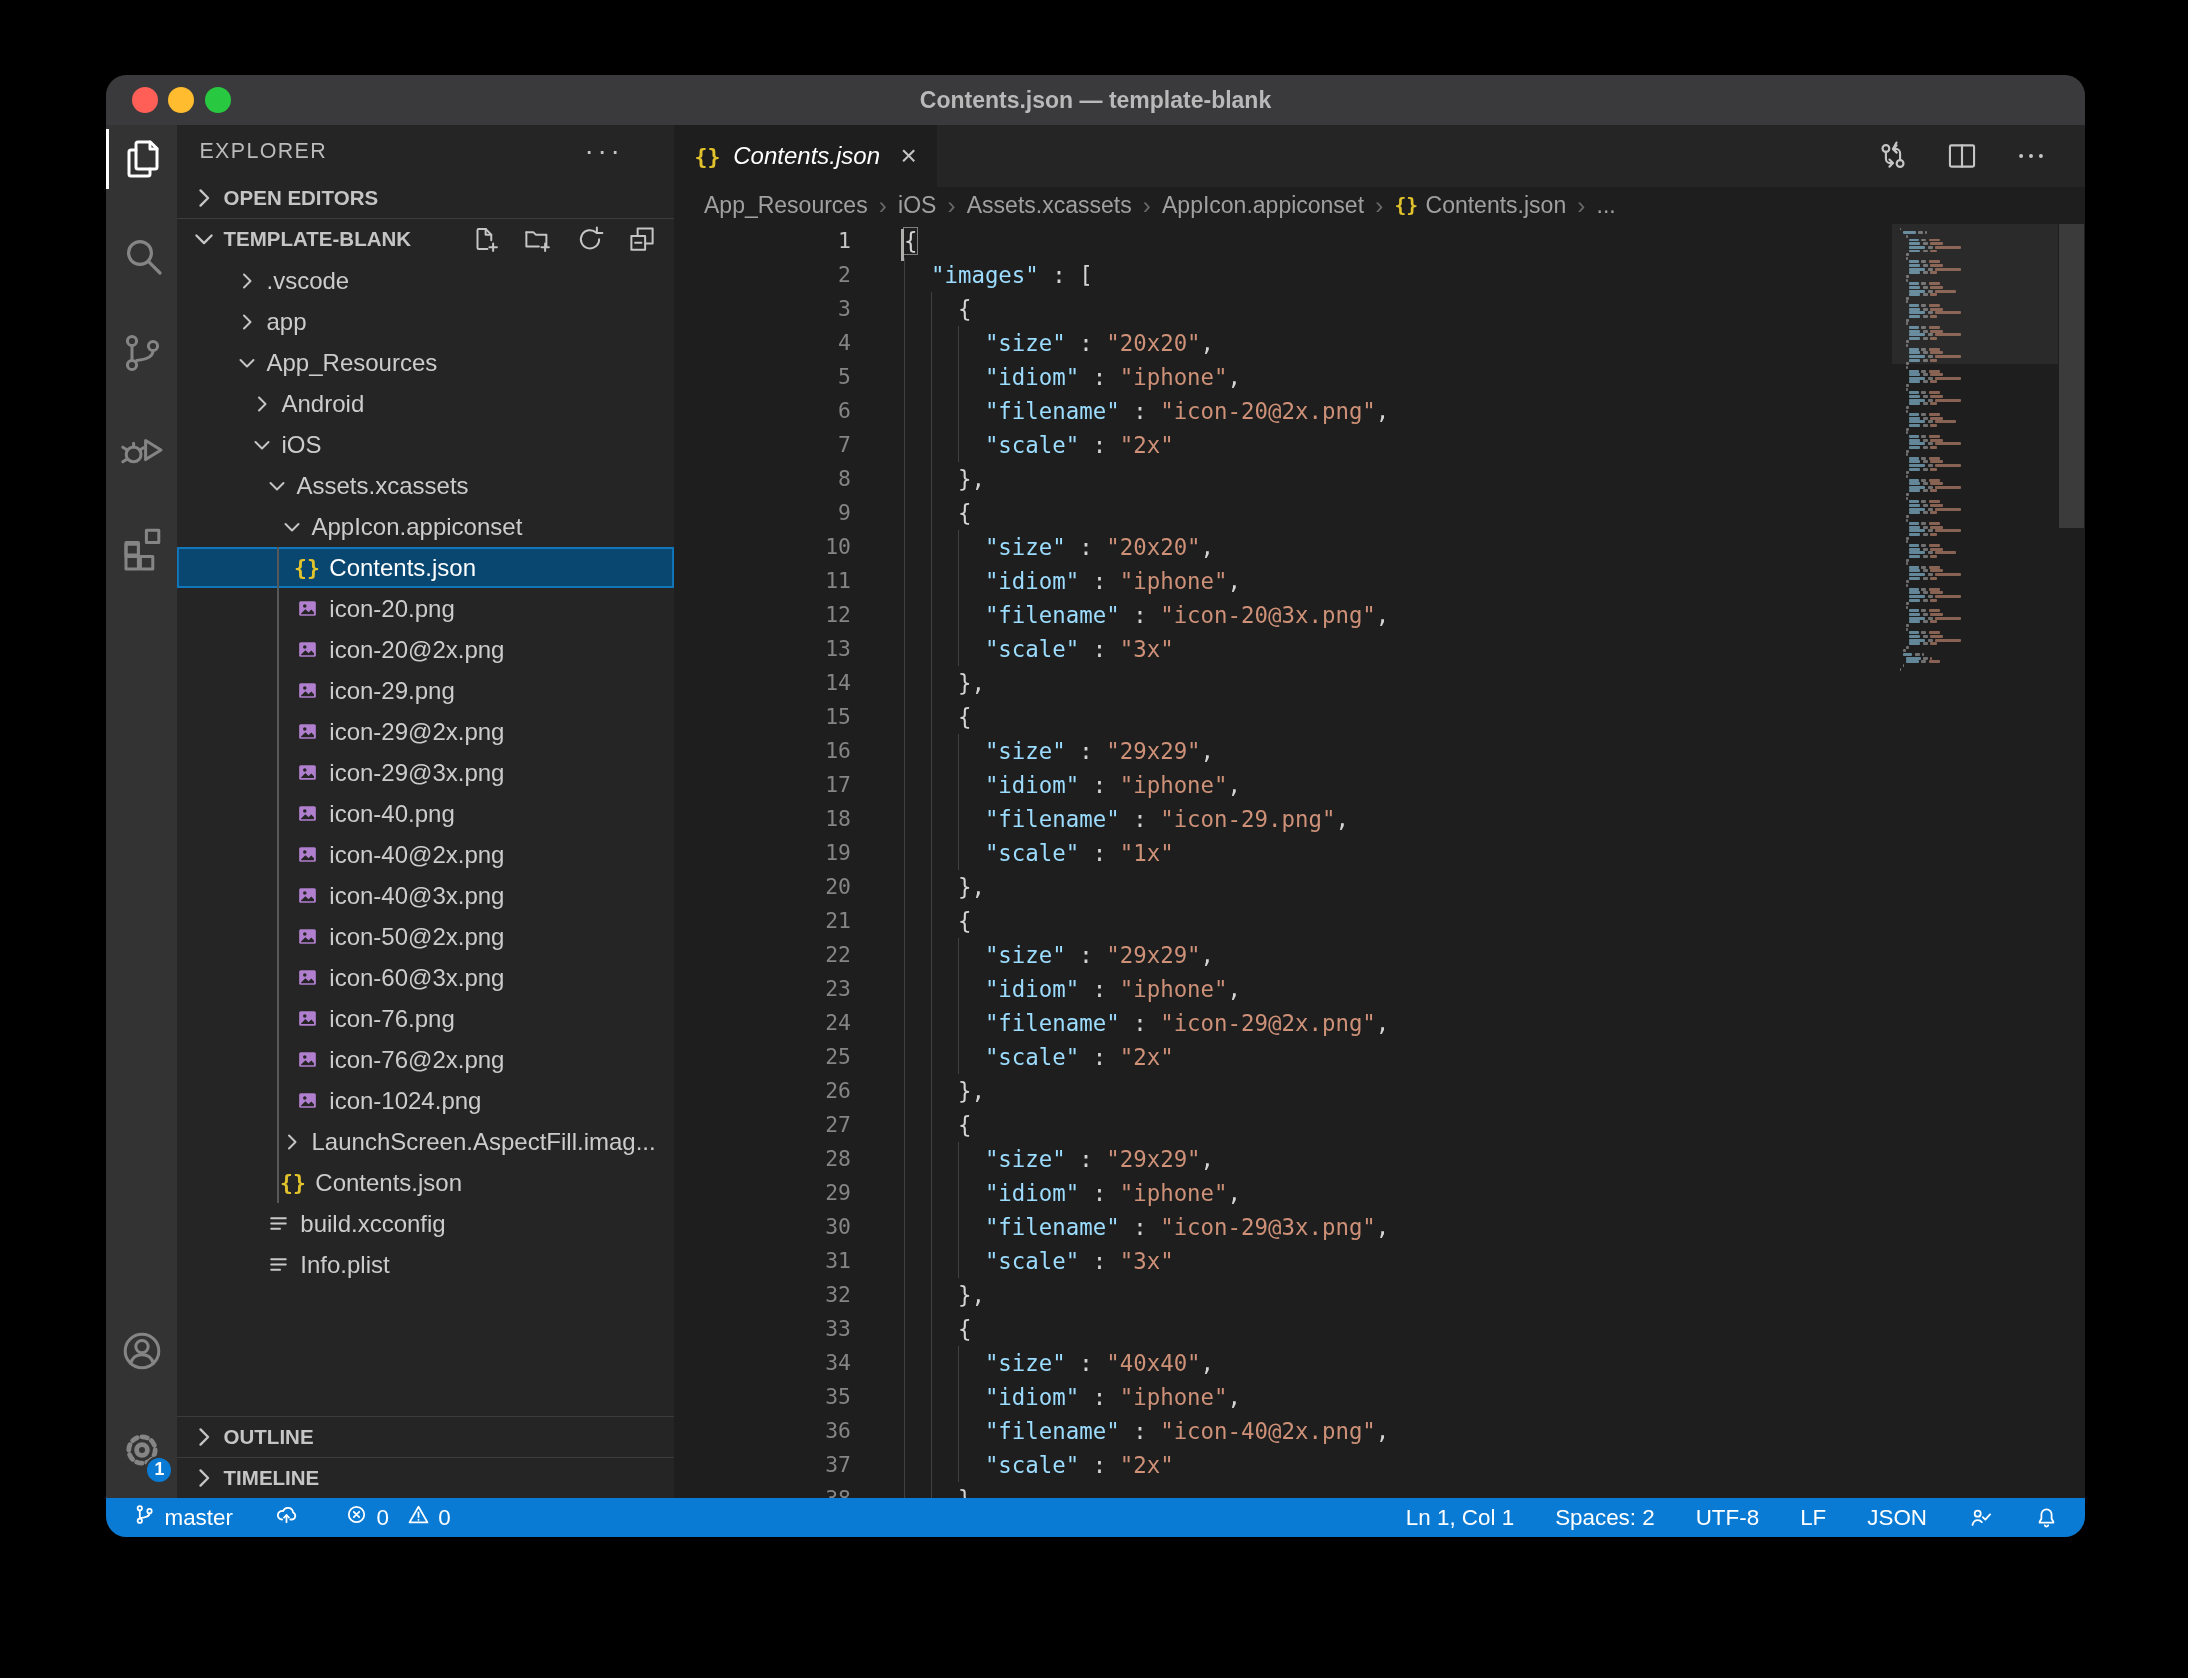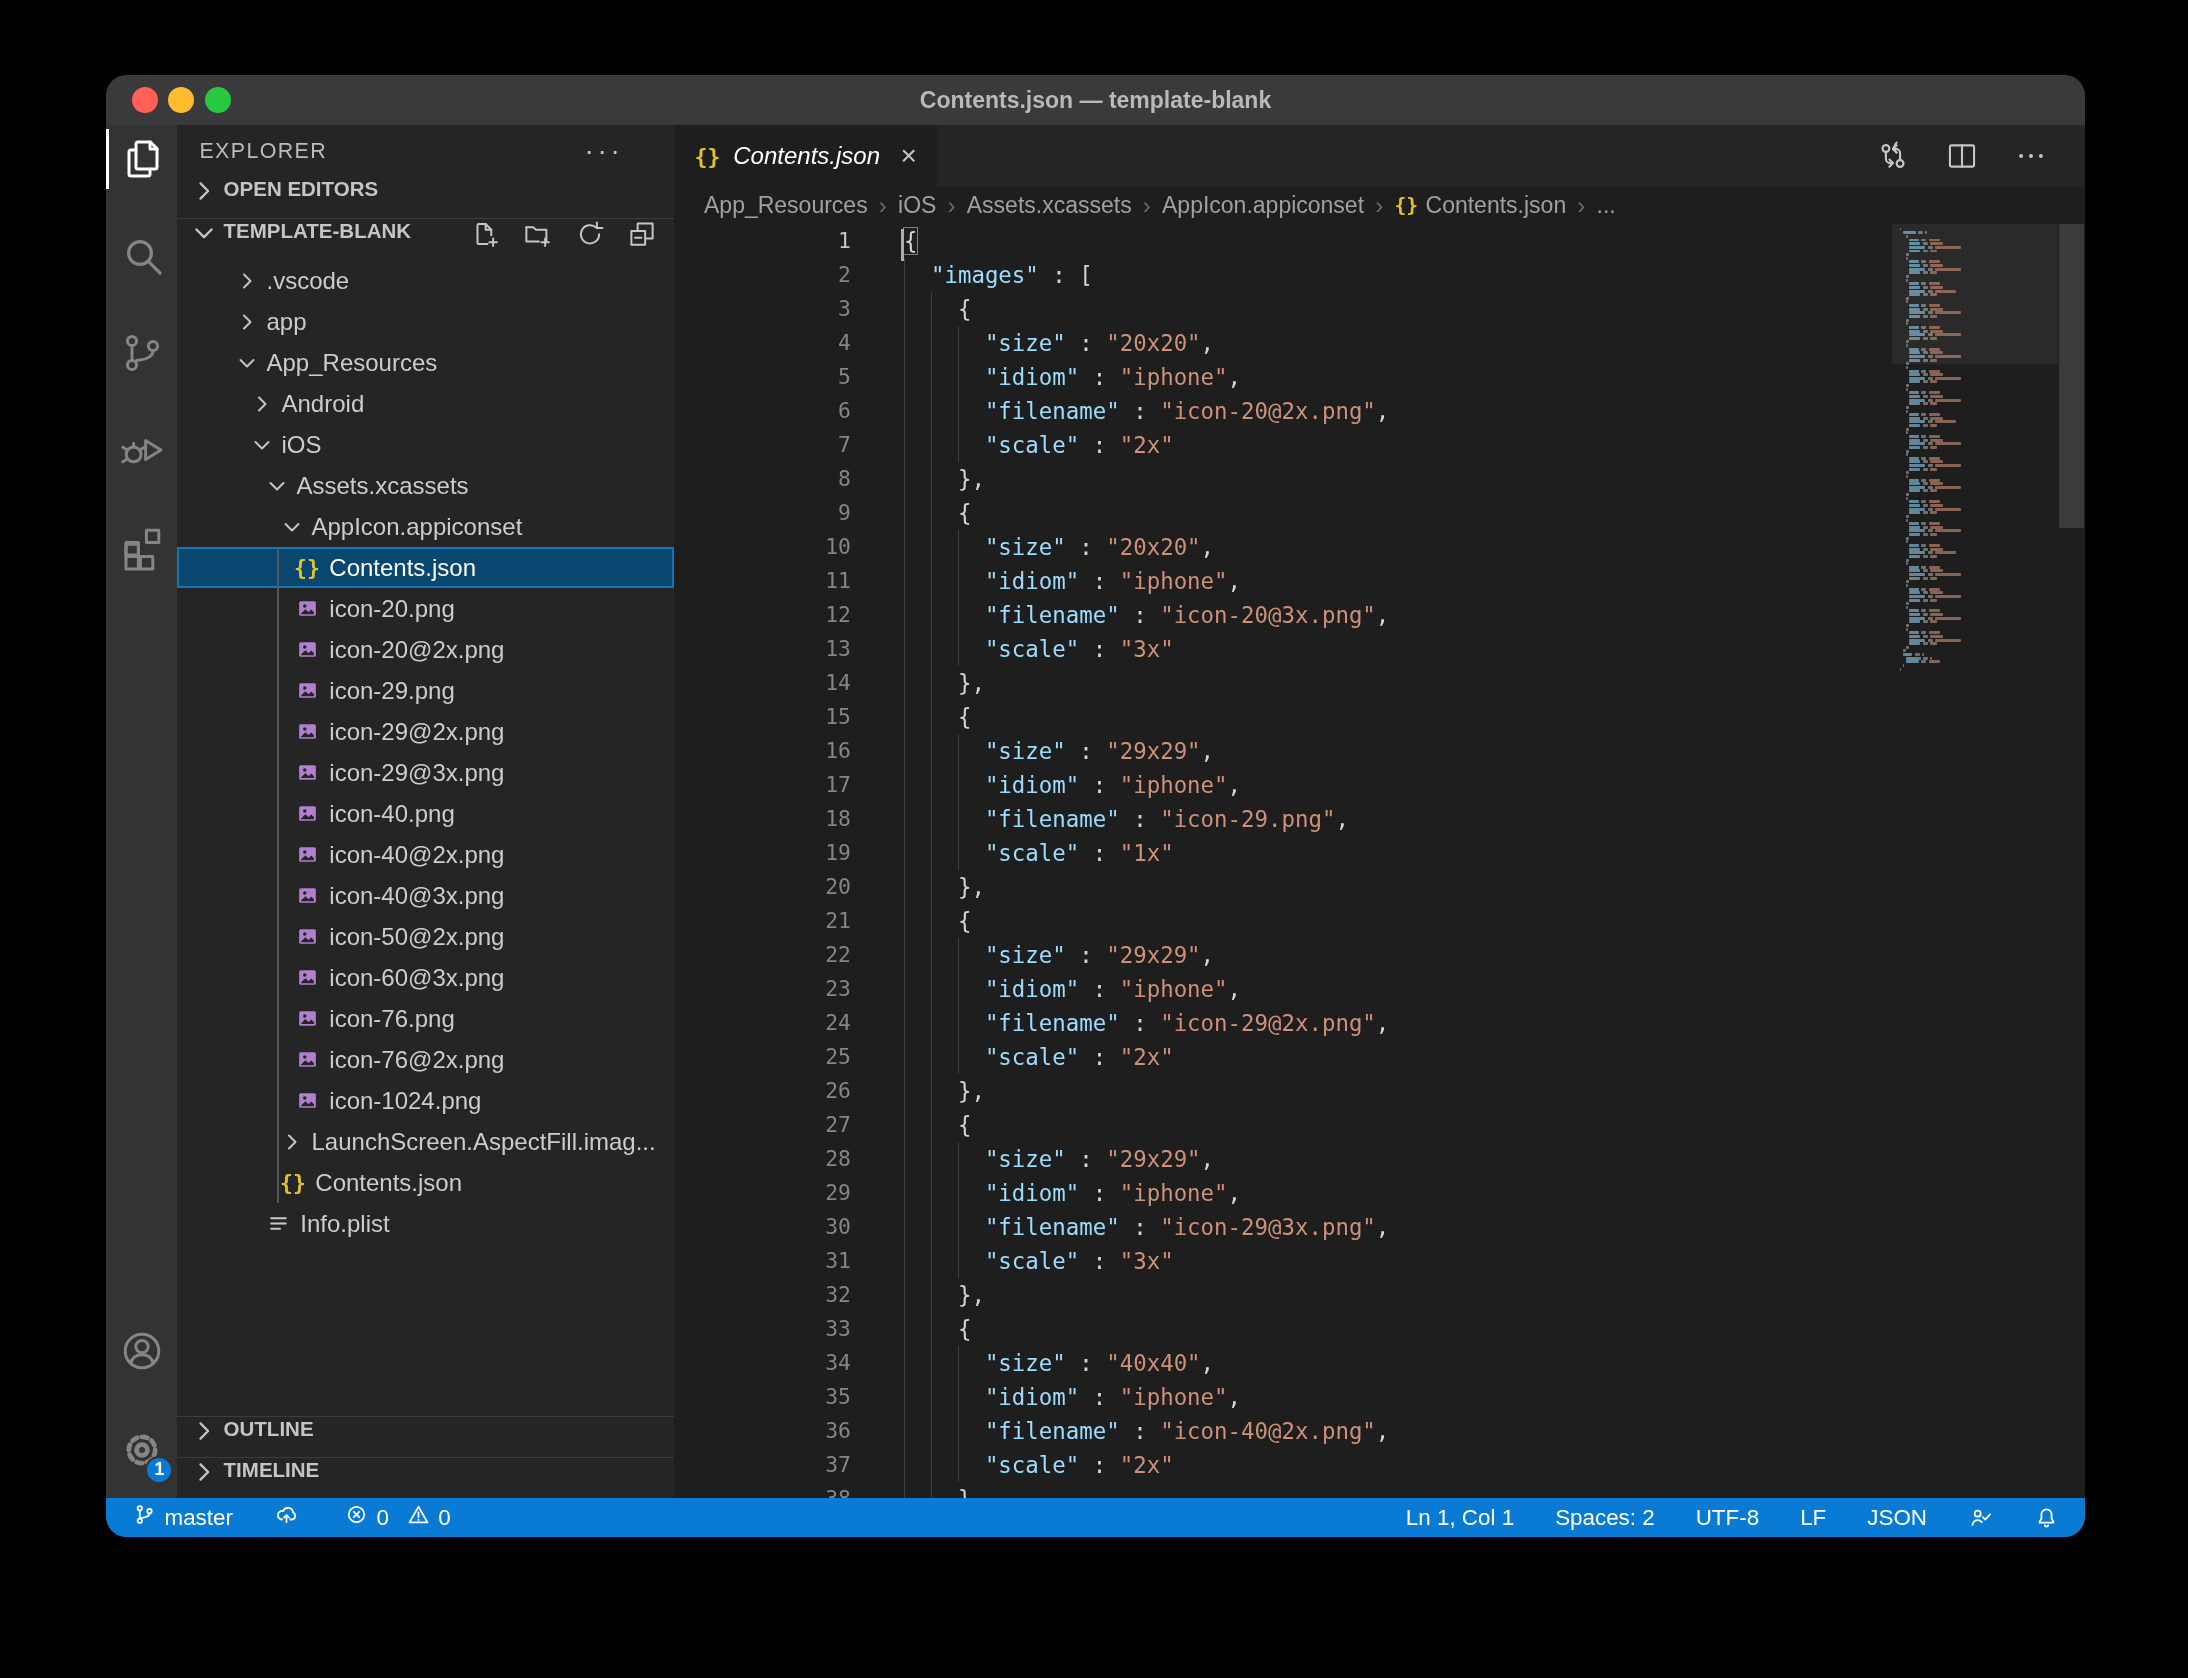--- a/index.html
+++ b/index.html
@@ -26,21 +26,21 @@
   .act-item{position:absolute;left:0;width:71px;height:60px;display:flex;align-items:center;justify-content:center;color:#858585;cursor:pointer;}
   .act-item.active{color:#ffffff;border-left:3.7px solid #ffffff;}
   .act-item.active svg{margin-left:-3.7px;}
   .act-item svg{width:48px;height:48px;}
   .badge{position:absolute;right:3.7px;bottom:-3.7px;min-width:28px;height:28px;border-radius:15px;background:var(--accent);color:#fff;
     font-size:17.7px;font-weight:700;display:flex;align-items:center;justify-content:center;border:2.8px solid #333333;box-sizing:border-box;}
   
   .sidebar{position:absolute;left:71px;top:0;width:497px;height:100%;background:#252526;color:#cccccc;overflow:hidden;}
   .sb-title{height:52px;display:flex;align-items:center;padding:0 22.4px;font-size:21.4px;letter-spacing:1.4px;color:#bbbbbb;}
   .sb-title .more{margin-left:auto;margin-right:28px;color:#c5c5c5;font-size:28px;letter-spacing:3.7px;cursor:pointer;}
-  .sechead{height:41px;display:flex;align-items:flex-start;font-weight:700;font-size:20.5px;color:#c5c5c5;cursor:pointer;}
+  .sechead{height:41px;display:flex;align-items:center;font-weight:700;font-size:20.5px;color:#c5c5c5;cursor:pointer;}
   .sechead .chev{width:28px;height:28px;margin:0 5.6px 0 13px;display:flex;align-items:center;justify-content:center;color:#c5c5c5;}
   .sechead.bordered{border-top:1.9px solid rgba(204,204,204,.14);box-sizing:border-box;}
   .sb-actions{margin-left:auto;display:flex;gap:22.4px;padding-right:17px;}
   .sb-actions span{width:30px;height:30px;color:#c5c5c5;cursor:pointer;}
   .sb-actions svg{width:30px;height:30px;}
   .tree{position:absolute;left:0;top:135px;right:0;}
   .trow{height:41px;display:flex;align-items:center;font-size:24px;color:#cccccc;white-space:nowrap;cursor:pointer;position:relative;box-sizing:border-box;}
   .trow .chev{width:24px;height:24px;margin-right:7.5px;color:#c5c5c5;flex:none;display:flex;align-items:center;justify-content:center;}
   .trow .ficon{width:26px;margin-right:9.3px;flex:none;display:flex;align-items:center;justify-content:center;}
   .trow.selected{background:var(--selection);box-shadow:inset 0 0 0 1.9px var(--selection-border);color:#ffffff;}
@@ -392,20 +392,28 @@
             <span class="chev">
               <svg viewBox="0 0 24 24" fill="none" stroke="currentColor" stroke-width="2" stroke-linecap="round" stroke-linejoin="round">
                 <path d="M9 5.5l6.5 6.5L9 18.5"></path>
               </svg>
             </span>
             <span>LaunchScreen.AspectFill.imag...</span>
           </div>
           <div class="trow" style="padding-left: 103px;">
             <span class="ficon json-glyph">{}</span>
             <span>Contents.json</span>
+          </div>
+          <div class="trow" style="padding-left: 88px;">
+            <span class="ficon">
+              <svg viewBox="0 0 24 24" width="25" height="25" fill="none" stroke="#c9c9c9" stroke-width="1.8" stroke-linecap="round">
+                <path d="M5 7h14M5 12h14M5 17h8.5"></path>
+              </svg>
+            </span>
+            <span>build.xcconfig</span>
           </div>
           <div class="trow" style="padding-left: 88px;">
             <span class="ficon">
               <svg viewBox="0 0 24 24" width="25" height="25" fill="none" stroke="#c9c9c9" stroke-width="1.8" stroke-linecap="round">
                 <path d="M5 7h14M5 12h14M5 17h8.5"></path>
               </svg>
             </span>
             <span>Info.plist</span>
           </div>
           <div class="tree-guide" style="left: 100px; top: 287px; height: 656px;"></div>

